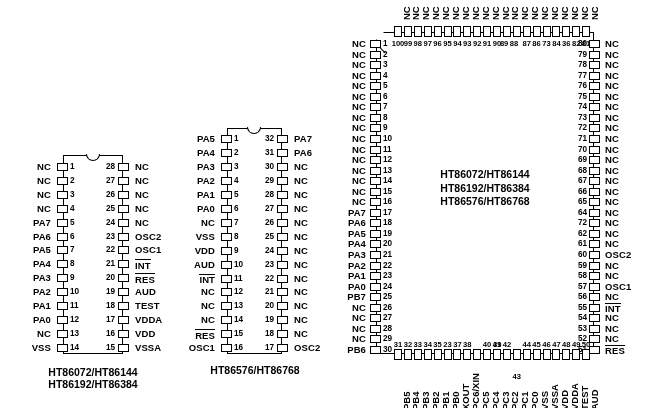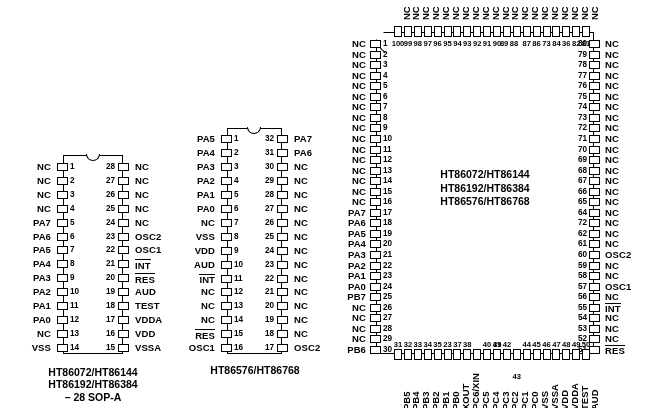--- a/index.html
+++ b/index.html
@@ -113,21 +113,20 @@
 <body>
 
 <div class="stage">
 
   <div class="pkg" id="pkg-sop28" style="left:0;top:0;width:200px;height:408px;">
     <div class="pkg-body" style="left:63px;top:155px;width:60px;height:199px;"></div>
     <div class="notch" style="left:86px;top:154px;"></div>
     <div class="caption" style="left:13px;top:366px;width:160px;">
         <div>HT86072/HT86144</div>
         <div>HT86192/HT86384</div>
-        <div>– 28 SOP-A</div>
       </div>
   <div class="pad pad-h" style="left: 57px; top: 163px;"></div>
       <div class="num num-l" style="left: 70px; top: 163px;">1</div>
       <div class="lbl lbl-r" style="left: -7px; top: 162px; width: 58px;">NC</div>
       <div class="pad pad-h" style="left: 57px; top: 176.9px;"></div>
       <div class="num num-l" style="left: 70px; top: 176.9px;">2</div>
       <div class="lbl lbl-r" style="left: -7px; top: 175.9px; width: 58px;">NC</div>
       <div class="pad pad-h" style="left: 57px; top: 190.8px;"></div>
       <div class="num num-l" style="left: 70px; top: 190.8px;">3</div>
       <div class="lbl lbl-r" style="left: -7px; top: 189.8px; width: 58px;">NC</div>

